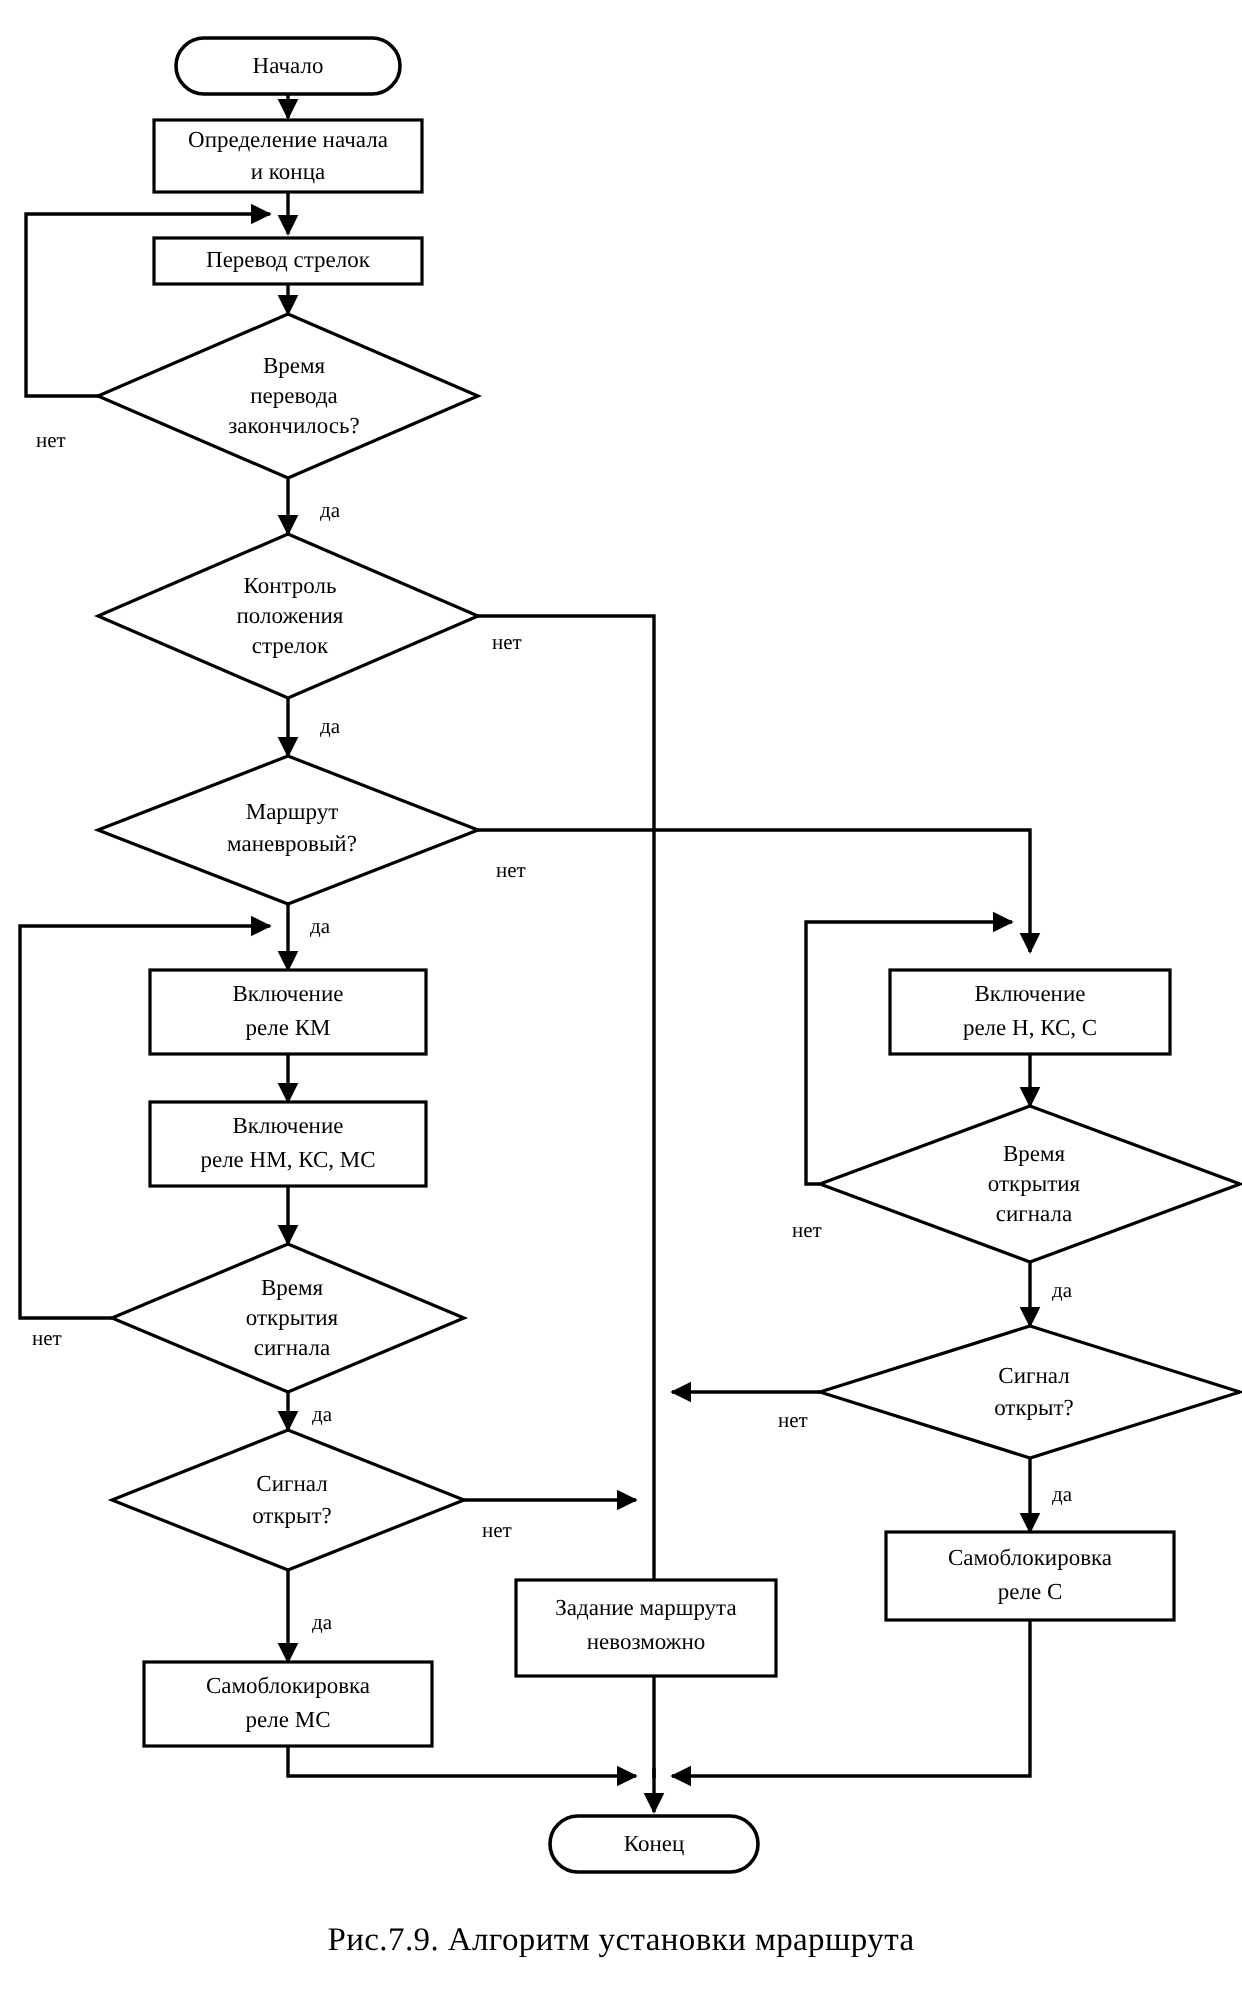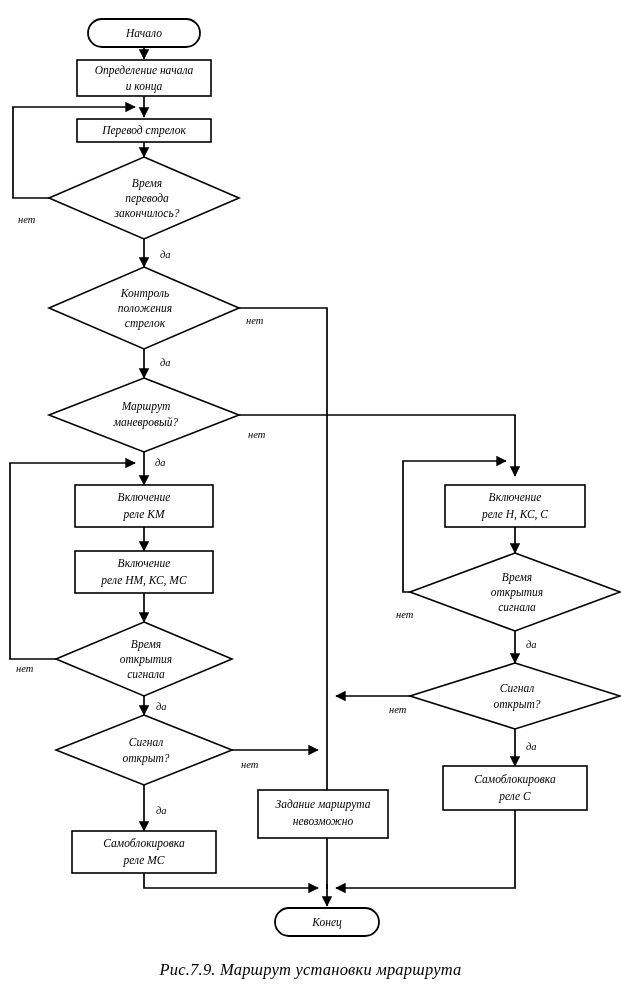--- a/index.html
+++ b/index.html
@@ -11,21 +11,20 @@
     width: 621px;
     height: 1002px;
     font-family: "Liberation Serif", "DejaVu Serif", serif;
     position: relative;
     overflow: hidden;
   }
   #figure-root {
     position: relative;
     width: 621px;
     height: 886px;
-    font-style: italic;
   }
   svg#flowchart {
     position: absolute;
     top: 0;
     left: 0;
     width: 621px;
     height: 1002px;
     display: block;
   }
   .shape {
@@ -250,14 +249,14 @@
       <text class="edge-label" x="156" y="708">да</text>
       <text class="edge-label" x="241" y="766">нет</text>
       <text class="edge-label" x="156" y="812">да</text>
       <text class="edge-label" x="396" y="616">нет</text>
       <text class="edge-label" x="526" y="646">да</text>
       <text class="edge-label" x="389" y="711">нет</text>
       <text class="edge-label" x="526" y="748">да</text>
     </g>
   </svg>
 
-  <div class="caption">Рис.7.9. Маршрут установки мраршрута</div>
+  <div class="caption">Рис.7.9. Алгоритм установки мраршрута</div>
 </div>
 
 </body></html>

